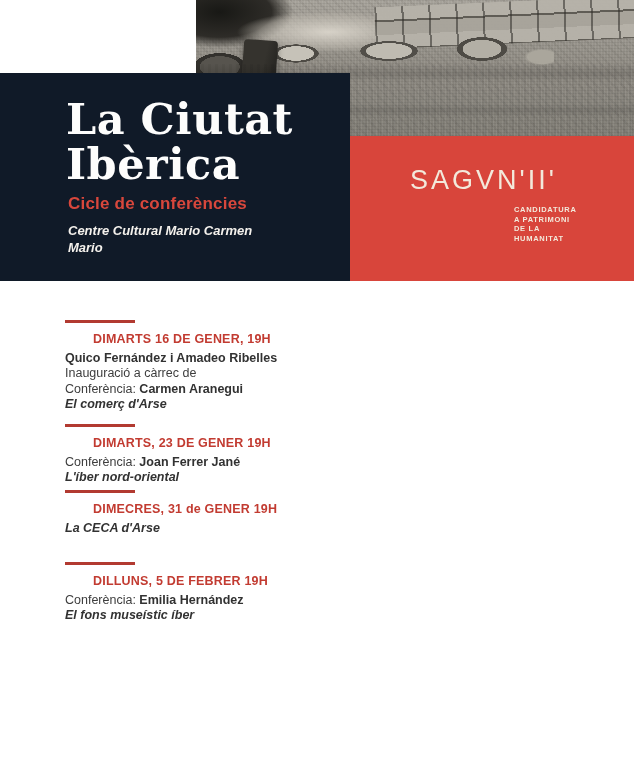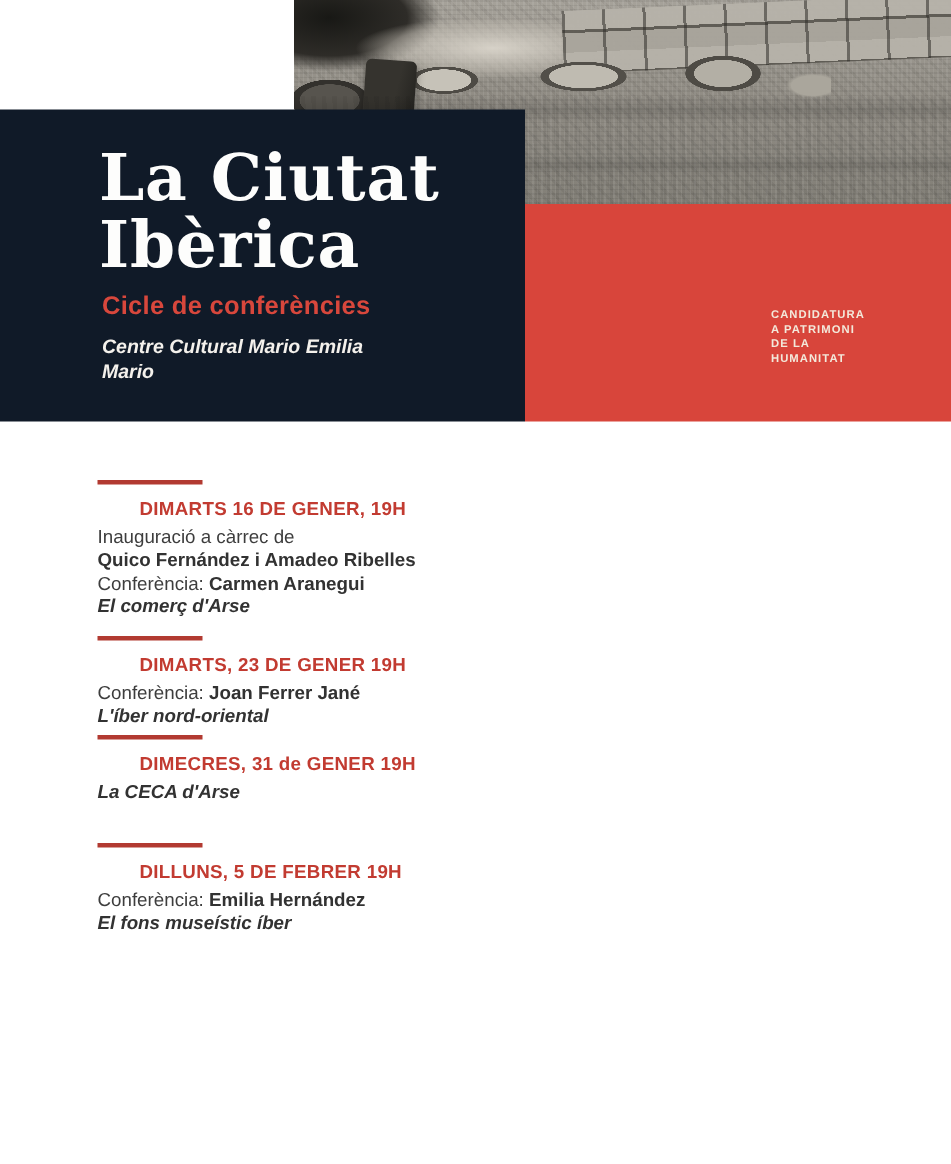--- a/index.html
+++ b/index.html
@@ -97,38 +97,39 @@
     <div class="ph-standing-stone"></div>
     <div class="ph-strata"></div>
   </div>
 
   <div class="navy">
     <div class="title">
       <div>La Ciutat</div>
       <div>Ibèrica</div>
     </div>
     <div class="subtitle">Cicle de conferències</div>
-    <div class="venue">Centre Cultural Mario Emilia</div>
+    <div class="venue">Centre Cultural Mario Carmen</div>
     <div class="city">Mario</div>
   </div>
 
   <div class="red-box">
+    <div class="brand-logo">SAGVN'II'</div>
     <div class="candidacy">
       <div>CANDIDATURA</div>
       <div>A PATRIMONI</div>
       <div>DE LA</div>
       <div>HUMANITAT</div>
     </div>
   </div>
 
   <div class="event" style="top:320px">
     <div class="rule"></div>
     <div class="date">DIMARTS 16 DE GENER, 19H</div>
+    <div class="ln b">Quico Fernández i Amadeo Ribelles</div>
     <div class="ln">Inauguració a càrrec de</div>
-    <div class="ln b">Quico Fernández i Amadeo Ribelles</div>
     <div class="ln"><span>Conferència: </span><span class="b">Carmen Aranegui</span></div>
     <div class="ln bi">El comerç d'Arse</div>
   </div>
 
   <div class="event" style="top:424px">
     <div class="rule"></div>
     <div class="date">DIMARTS, 23 DE GENER 19H</div>
     <div class="ln"><span>Conferència: </span><span class="b">Joan Ferrer Jané</span></div>
     <div class="ln bi">L'íber nord-oriental</div>
   </div>

